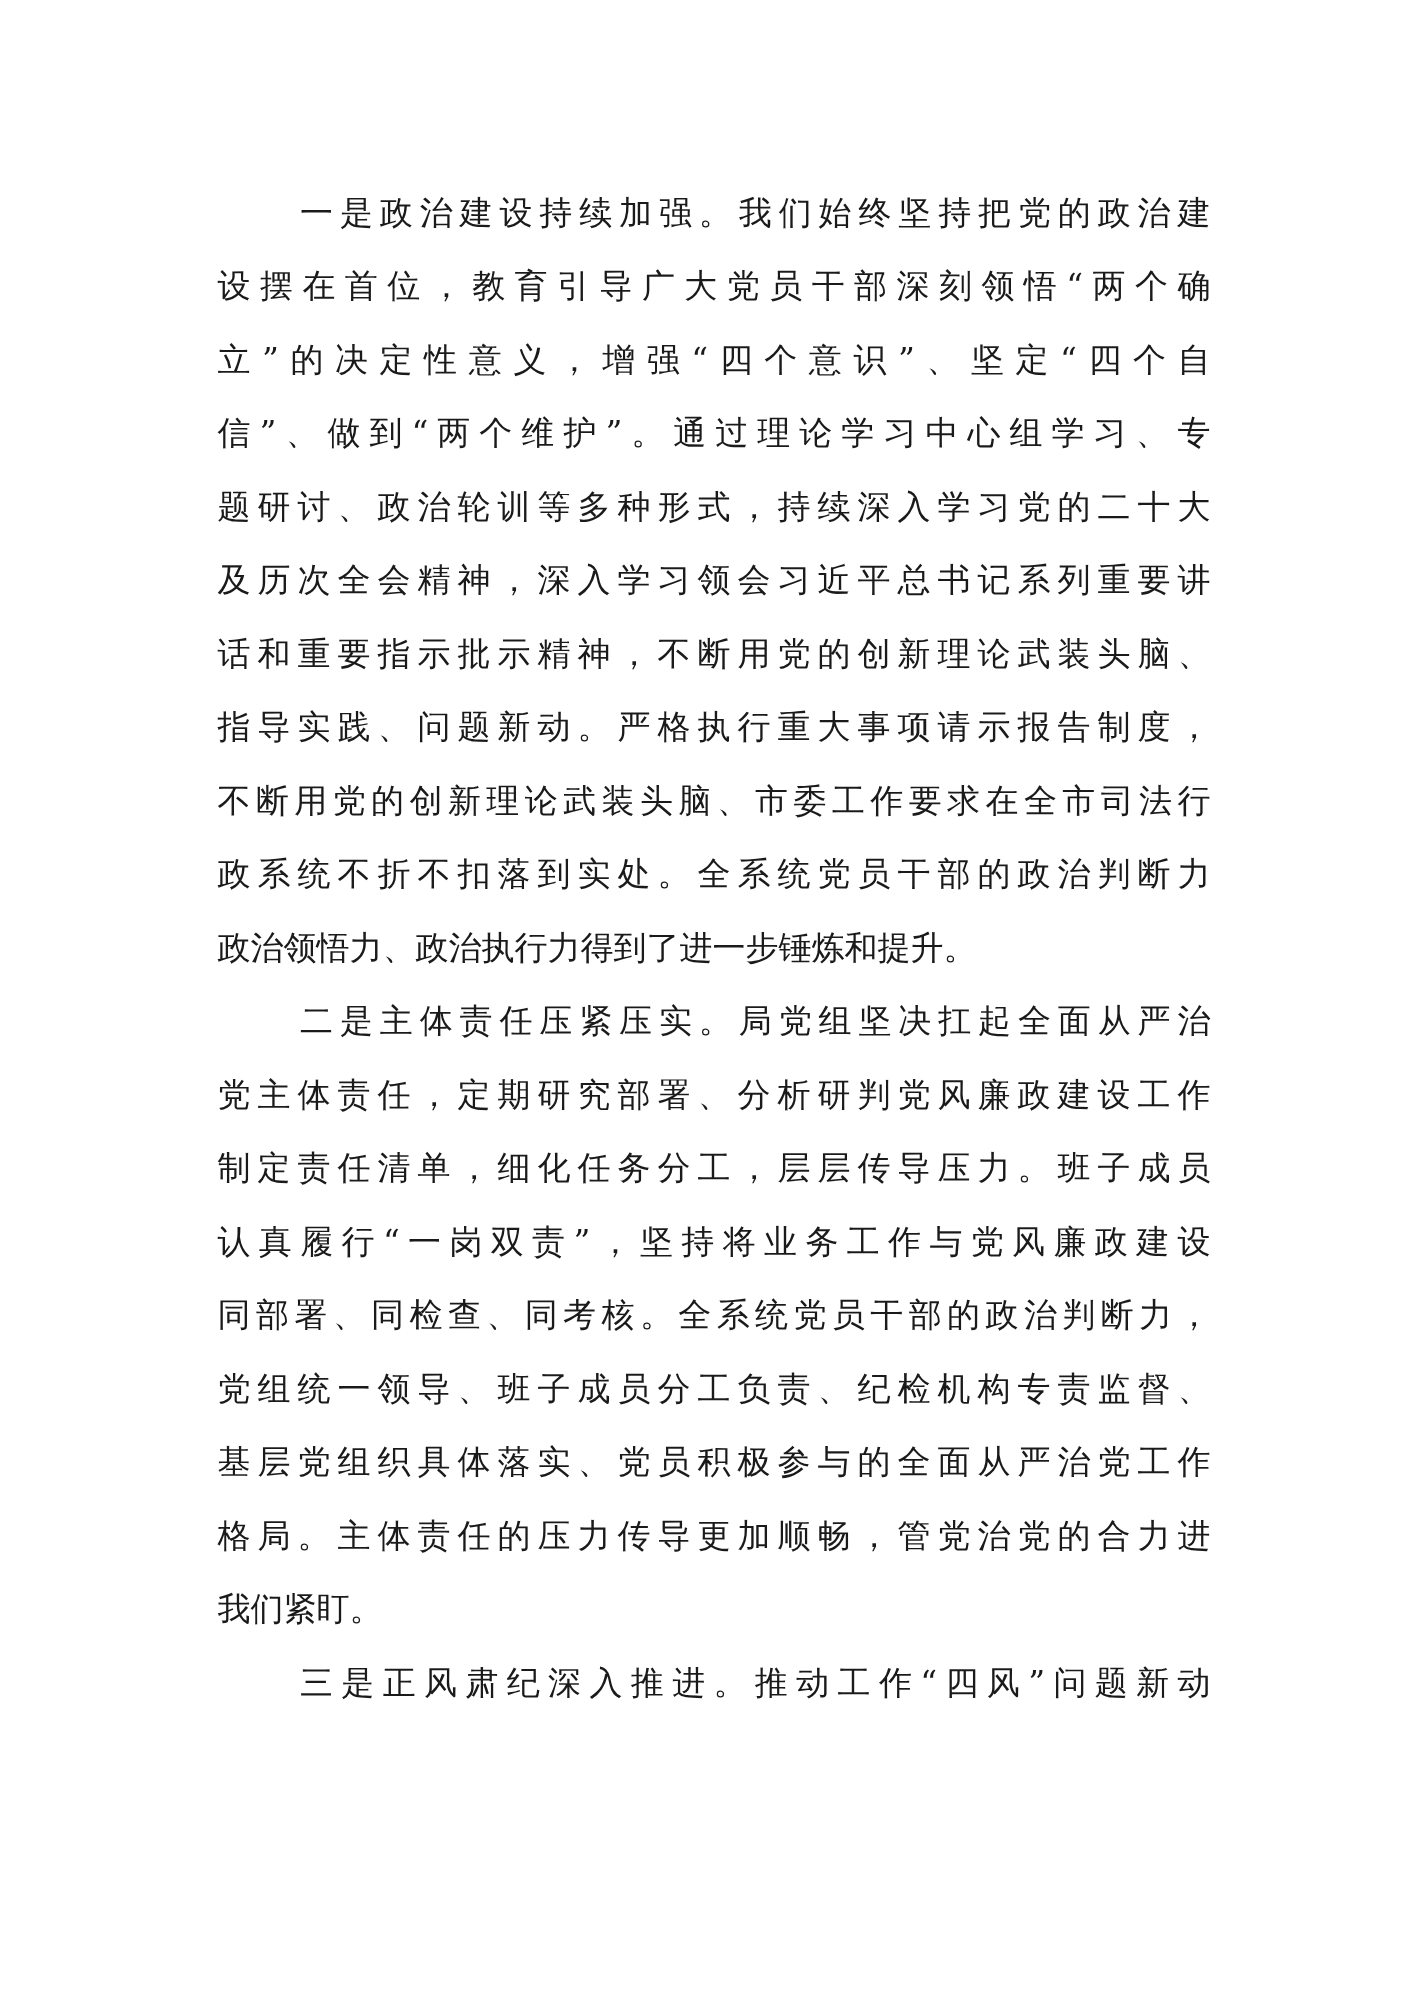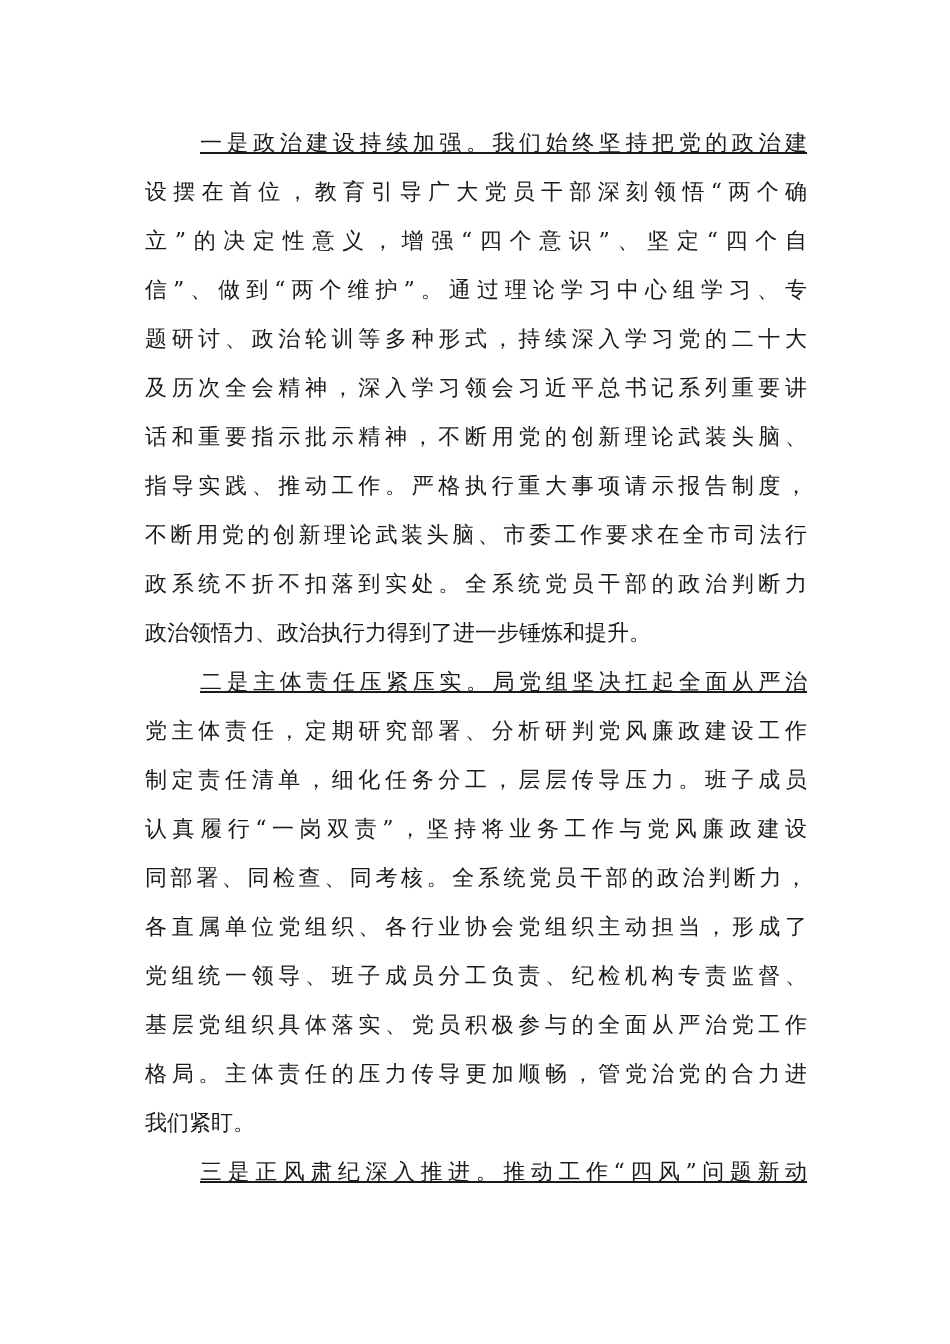--- a/index.html
+++ b/index.html
@@ -6,46 +6,45 @@
   body { width:950px; height:1344px; position:relative; overflow:hidden; }
   .page { position:absolute; left:145px; top:118px; width:662px; }
   .line {
     height:49px; line-height:49px;
     font-family: "DejaVu Serif", "Liberation Serif", serif;
     font-size:22px; color:#1a1a1a;
     white-space:nowrap; text-align:justify; text-align-last:justify;
     letter-spacing:0;
   }
   .line.last { text-align-last:left; }
-  .line.indent { padding-left:55px;text-decoration:underline; }
+  .line.indent { padding-left:55px; }
 </style>
 </head>
 <body>
 
 <div class="page">
   <div>
     <div class="line indent">一是政治建设持续加强。我们始终坚持把党的政治建</div>
     <div class="line">设摆在首位，教育引导广大党员干部深刻领悟“两个确</div>
     <div class="line">立”的决定性意义，增强“四个意识”、坚定“四个自</div>
     <div class="line">信”、做到“两个维护”。通过理论学习中心组学习、专</div>
     <div class="line">题研讨、政治轮训等多种形式，持续深入学习党的二十大</div>
     <div class="line">及历次全会精神，深入学习领会习近平总书记系列重要讲</div>
     <div class="line">话和重要指示批示精神，不断用党的创新理论武装头脑、</div>
-    <div class="line">指导实践、推动工作。严格执行重大事项请示报告制度，</div>
+    <div class="line">指导实践、问题新动。严格执行重大事项请示报告制度，</div>
     <div class="line">不断用党的创新理论武装头脑、市委工作要求在全市司法行</div>
     <div class="line">政系统不折不扣落到实处。全系统党员干部的政治判断力</div>
     <div class="line last">政治领悟力、政治执行力得到了进一步锤炼和提升。</div>
   </div>
   <div>
     <div class="line indent">二是主体责任压紧压实。局党组坚决扛起全面从严治</div>
     <div class="line">党主体责任，定期研究部署、分析研判党风廉政建设工作</div>
     <div class="line">制定责任清单，细化任务分工，层层传导压力。班子成员</div>
     <div class="line">认真履行“一岗双责”，坚持将业务工作与党风廉政建设</div>
     <div class="line">同部署、同检查、同考核。全系统党员干部的政治判断力，</div>
-    <div class="line">各直属单位党组织、各行业协会党组织主动担当，形成了</div>
     <div class="line">党组统一领导、班子成员分工负责、纪检机构专责监督、</div>
     <div class="line">基层党组织具体落实、党员积极参与的全面从严治党工作</div>
     <div class="line">格局。主体责任的压力传导更加顺畅，管党治党的合力进</div>
     <div class="line last">我们紧盯。</div>
   </div>
   <div>
     <div class="line indent">三是正风肃纪深入推进。推动工作“四风”问题新动</div>
   </div>
 </div>
 

